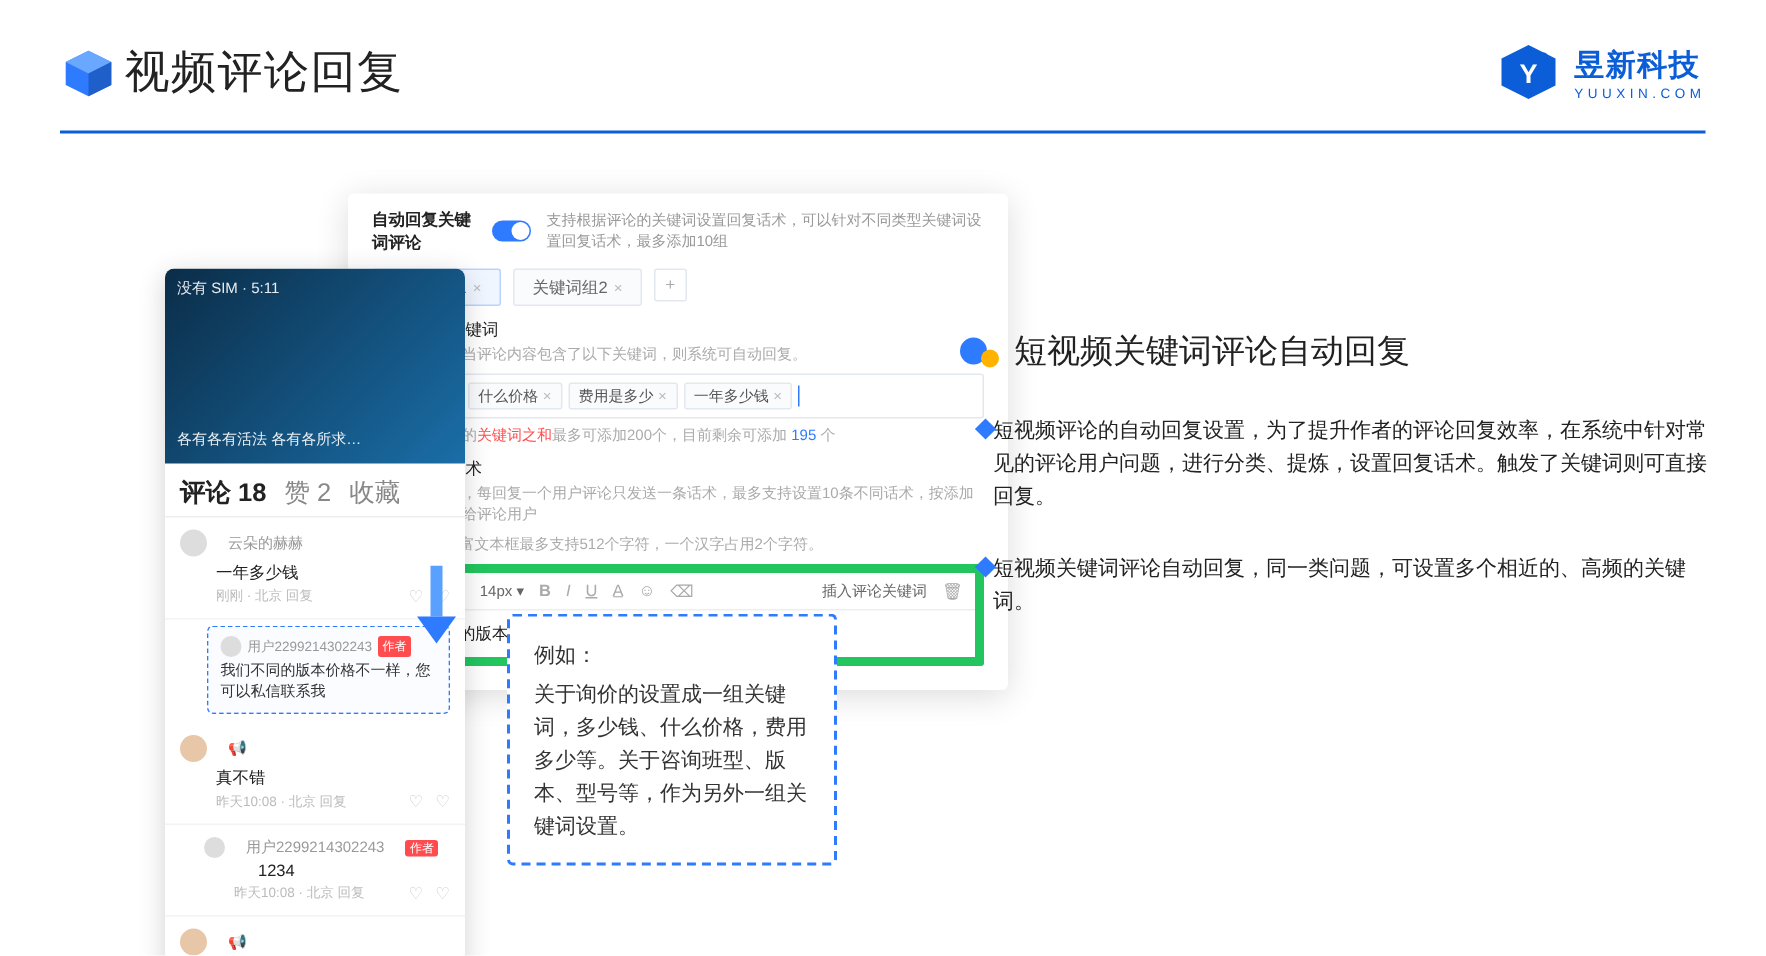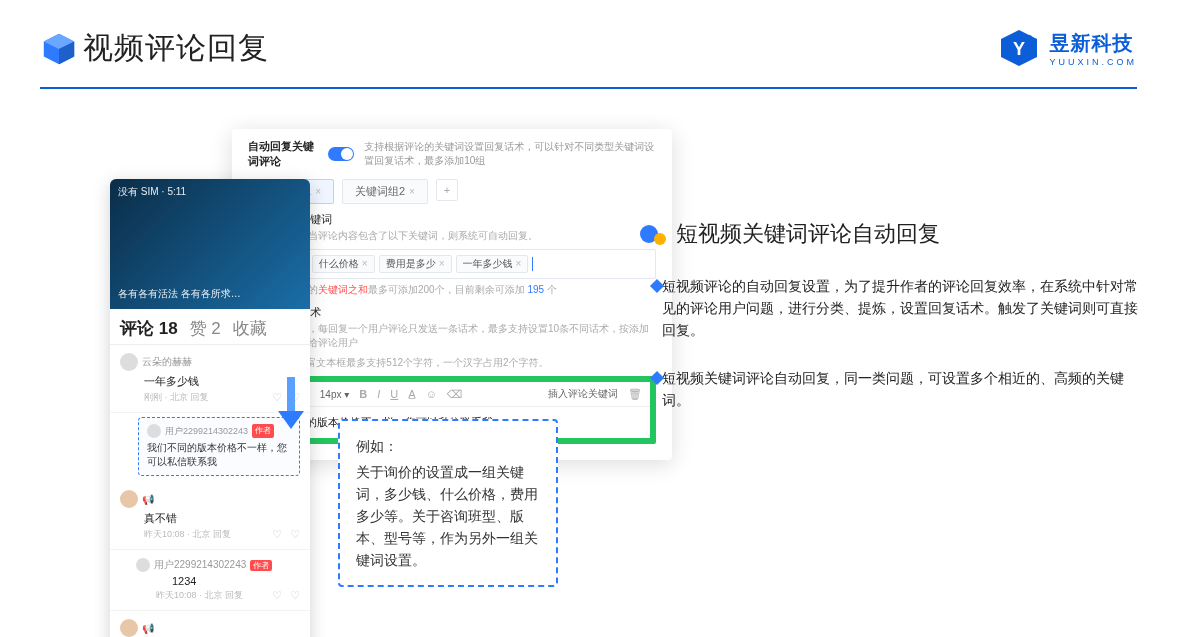--- a/index.html
+++ b/index.html
@@ -20,21 +20,21 @@
 .stage{position:relative;height:540px}
 
 
 .phone{position:absolute;left:110px;top:90px;width:200px;background:#fff;border-radius:6px;box-shadow:0 4px 18px rgba(0,0,0,.18);font-size:11px;color:#333;overflow:hidden}
 .phone-vid{height:130px;background:linear-gradient(135deg,#0b2d48,#1a6ea8);color:#fff;padding:6px 8px;font-size:10px;position:relative}
 .phone-vid .status{font-size:10px;opacity:.9}
 .phone-vid .cap{position:absolute;bottom:8px;left:8px;font-size:10px;line-height:14px;opacity:.9}
 .phone-tabs{display:flex;gap:12px;padding:8px 10px 4px;border-bottom:1px solid #eee;font-size:17px;color:#888}
 .phone-tabs .act{color:#222;font-weight:600}
 .cmt{padding:8px 10px;border-bottom:1px solid #f3f3f3}
-.cmt .u{display:flex;align-items:center;gap:4px;color:#999;font-size:10px}
+.cmt .u{display:flex;align-items:center;gap:14px;color:#999;font-size:10px}
 .avatar{width:18px;height:18px;border-radius:50%;background:#ddd;flex-shrink:0}
 .cmt .txt{margin:3px 0 2px 24px;color:#222;font-size:11px}
 .cmt .meta{margin-left:24px;color:#bbb;font-size:9px;display:flex;gap:8px;align-items:center}
 .reply-box{margin:4px 10px 6px 28px;border:1px dashed #2f7bff;border-radius:4px;padding:6px 8px;font-size:10px;line-height:14px;color:#333;background:#fafcff}
 .reply-box .ru{color:#999;font-size:9px;display:flex;align-items:center;gap:4px;margin-bottom:3px}
 .badge{background:#ff4d4f;color:#fff;font-size:8px;padding:0 3px;border-radius:2px}
 .heart{color:#ccc;font-size:11px}
 
 
 .panel{position:absolute;left:232px;top:40px;width:440px;background:#fff;border-radius:4px;box-shadow:0 4px 22px rgba(0,0,0,.14);padding:10px 16px 16px;font-size:11px;color:#555}
@@ -64,21 +64,21 @@
 .tb-row .ico{color:#aaa;font-size:11px}
 .tb-row .sp{flex:1}
 .tb-row .ins{color:#666;font-size:10px}
 .tb-body{padding:8px;font-size:11px;color:#222}
 
 
 .arrow{position:absolute;left:276px;top:288px;width:30px;height:54px}
 .arrow svg{width:100%;height:100%}
 
 
-.example{position:absolute;left:338px;top:330px;width:220px;border:2px dashed #2f7bff;border-radius:4px;padding:14px 16px;font-size:14px;color:#333;line-height:22px;background:#fff}
+.example{position:absolute;left:338px;top:320px;width:220px;border:2px dashed #2f7bff;border-radius:4px;padding:14px 16px;font-size:14px;color:#333;line-height:22px;background:#fff}
 .example .h{margin-bottom:4px}
 
 
 .right{position:absolute;left:640px;top:130px;width:500px}
 .sec-title{display:flex;align-items:center;gap:10px;margin-bottom:26px}
 .dot2{position:relative;width:26px;height:22px}
 .dot2 .a{position:absolute;width:18px;height:18px;border-radius:50%;background:#2f7bff;left:0;top:2px}
 .dot2 .b{position:absolute;width:12px;height:12px;border-radius:50%;background:#ffb300;right:0;bottom:0}
 .sec-title h2{font-size:22px;color:#222;font-weight:500}
 .bullet{display:flex;gap:0;margin:0 0 26px 12px;font-size:14px;color:#222;line-height:22px}

